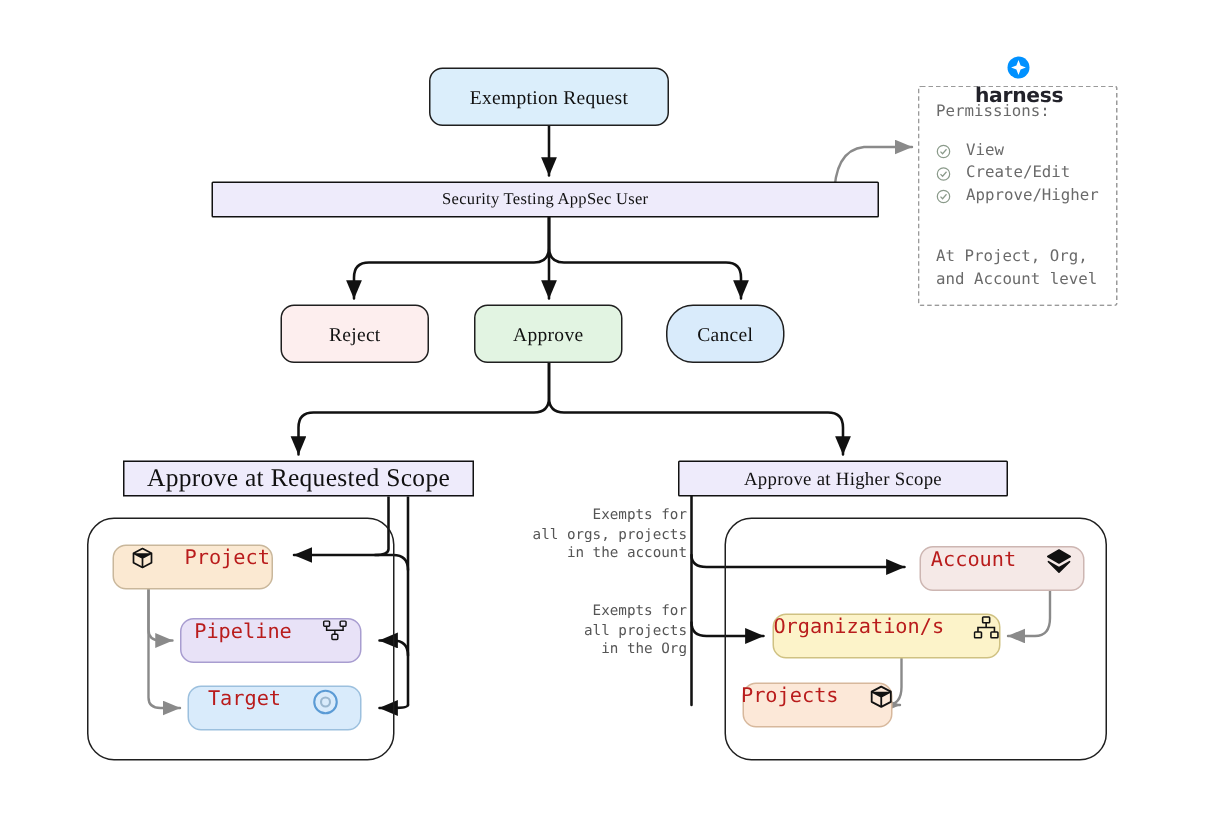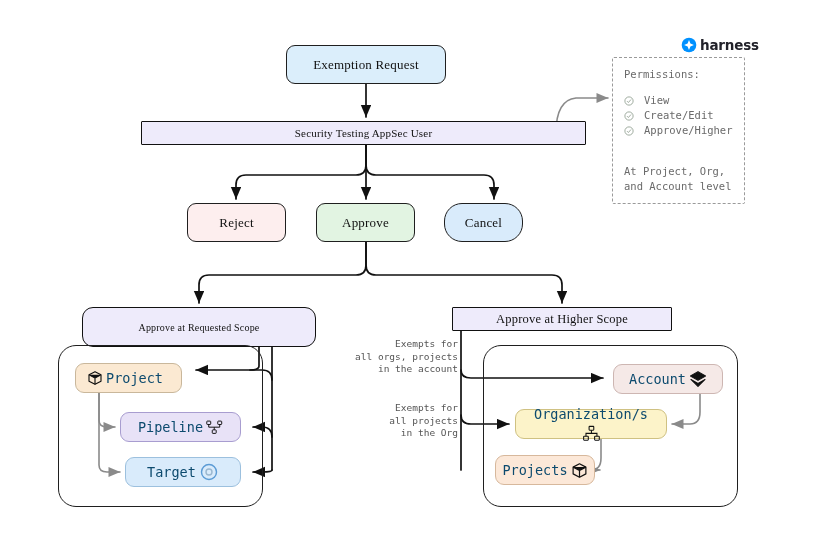--- a/index.html
+++ b/index.html
@@ -19,61 +19,61 @@
   }
   .rounded{border-radius:9px;}
 
   
   #exemption{left:286px;top:45px;width:160px;height:39px;background:#dbeefb;border-radius:9px;}
   #userbar{left:141px;top:121px;width:445px;height:24px;background:#eeebfb;border:1.4px solid #111;border-radius:1px;font-size:11px;}
   #reject{left:187px;top:203px;width:99px;height:39px;background:#fdeeee;border-radius:9px;}
   #approve{left:316px;top:203px;width:99px;height:39px;background:#e2f4e2;border-radius:9px;}
   #cancel{left:444px;top:203px;width:79px;height:39px;background:#d9ebfb;border-radius:18px;}
 
-  #scopeReq{left:82px;top:307px;width:234px;height:40px;background:#eeebfb;border:1.4px solid #111;border-radius:11px;font-size:10px;}
+  #scopeReq{left:82px;top:307px;width:234px;height:24px;background:#eeebfb;border:1.4px solid #111;border-radius:0;font-size:17px;}
   #scopeHigh{left:452px;top:307px;width:220px;height:24px;background:#eeebfb;border:1.4px solid #111;border-radius:1px;font-size:12.5px;}
 
   .cluster{
     position:absolute;box-sizing:border-box;
     border:1.7px solid #1f1f1f;border-radius:18px;background:transparent;
   }
   #clusterLeft{left:58px;top:345px;width:205px;height:162px;}
   #clusterRight{left:483px;top:345px;width:255px;height:162px;}
 
   .leaf{
     position:absolute;box-sizing:border-box;
-    display:flex;align-items:center;gap:3px;
+    display:flex;align-items:flex-start;gap:20px;
     border:1.4px solid #9a93b8;border-radius:9px;
-    font-size:13.5px;color:#0c4a6e;white-space:nowrap;
+    font-size:13.5px;color:#b91c1c;white-space:nowrap;
     padding:0 11px;height:30px;
   }
   #project{left:75px;top:363px;width:107px;background:#fbe9d2;border-color:#c9b79b;}
   #pipeline{left:120px;top:412px;width:121px;background:#e8e2f7;border-color:#a89dd0;justify-content:center;}
   #target{left:125px;top:457px;width:116px;background:#d9ebfb;border-color:#9cc0de;justify-content:center;}
 
   #account{left:613px;top:364px;width:110px;background:#f5e9e7;border-color:#cdb6b2;justify-content:center;}
-  #org{left:515px;top:409px;width:152px;background:#fcf3c9;border-color:#cfc182;justify-content:center;flex-direction:column;}
+  #org{left:515px;top:409px;width:152px;background:#fcf3c9;border-color:#cfc182;justify-content:center;}
   #projects{left:495px;top:455px;width:100px;background:#fce8d8;border-color:#d7b89c;justify-content:center;}
 
   .ico{display:inline-flex;align-items:center;justify-content:center;flex:0 0 auto;}
 
   
   #perms{
     position:absolute;left:612px;top:57px;width:133px;height:147px;
     border:1.5px dashed #9a9a9a;border-radius:2px;background:#fff;
     box-sizing:border-box;padding:9px 0 0 11px;
     font-size:10.5px;color:#6a6a6a;line-height:15px;
   }
   #perms .ptitle{margin-bottom:11px;}
   #perms .prow{display:flex;align-items:center;gap:10px;height:15px;}
   #perms .pfoot{margin-top:26px;}
   .chk{width:10px;height:10px;flex:0 0 auto;}
 
   
-  #logo{position:absolute;left:681px;top:37px;display:flex;align-items:center;gap:3px;}
+  #logo{position:absolute;left:650px;top:37px;display:flex;align-items:center;gap:3px;flex-direction:column;}
   #logo .word{font-family:"DejaVu Sans","Liberation Sans",sans-serif;font-weight:bold;font-size:13.5px;color:#22222a;letter-spacing:-0.2px;}
 
   
   .annot{
     position:absolute;font-size:9.5px;color:#555;line-height:12.5px;
     text-align:right;white-space:pre;
   }
   #annot1{left:355px;top:338px;width:103px;}
   #annot2{left:355px;top:402px;width:103px;}
 </style>

